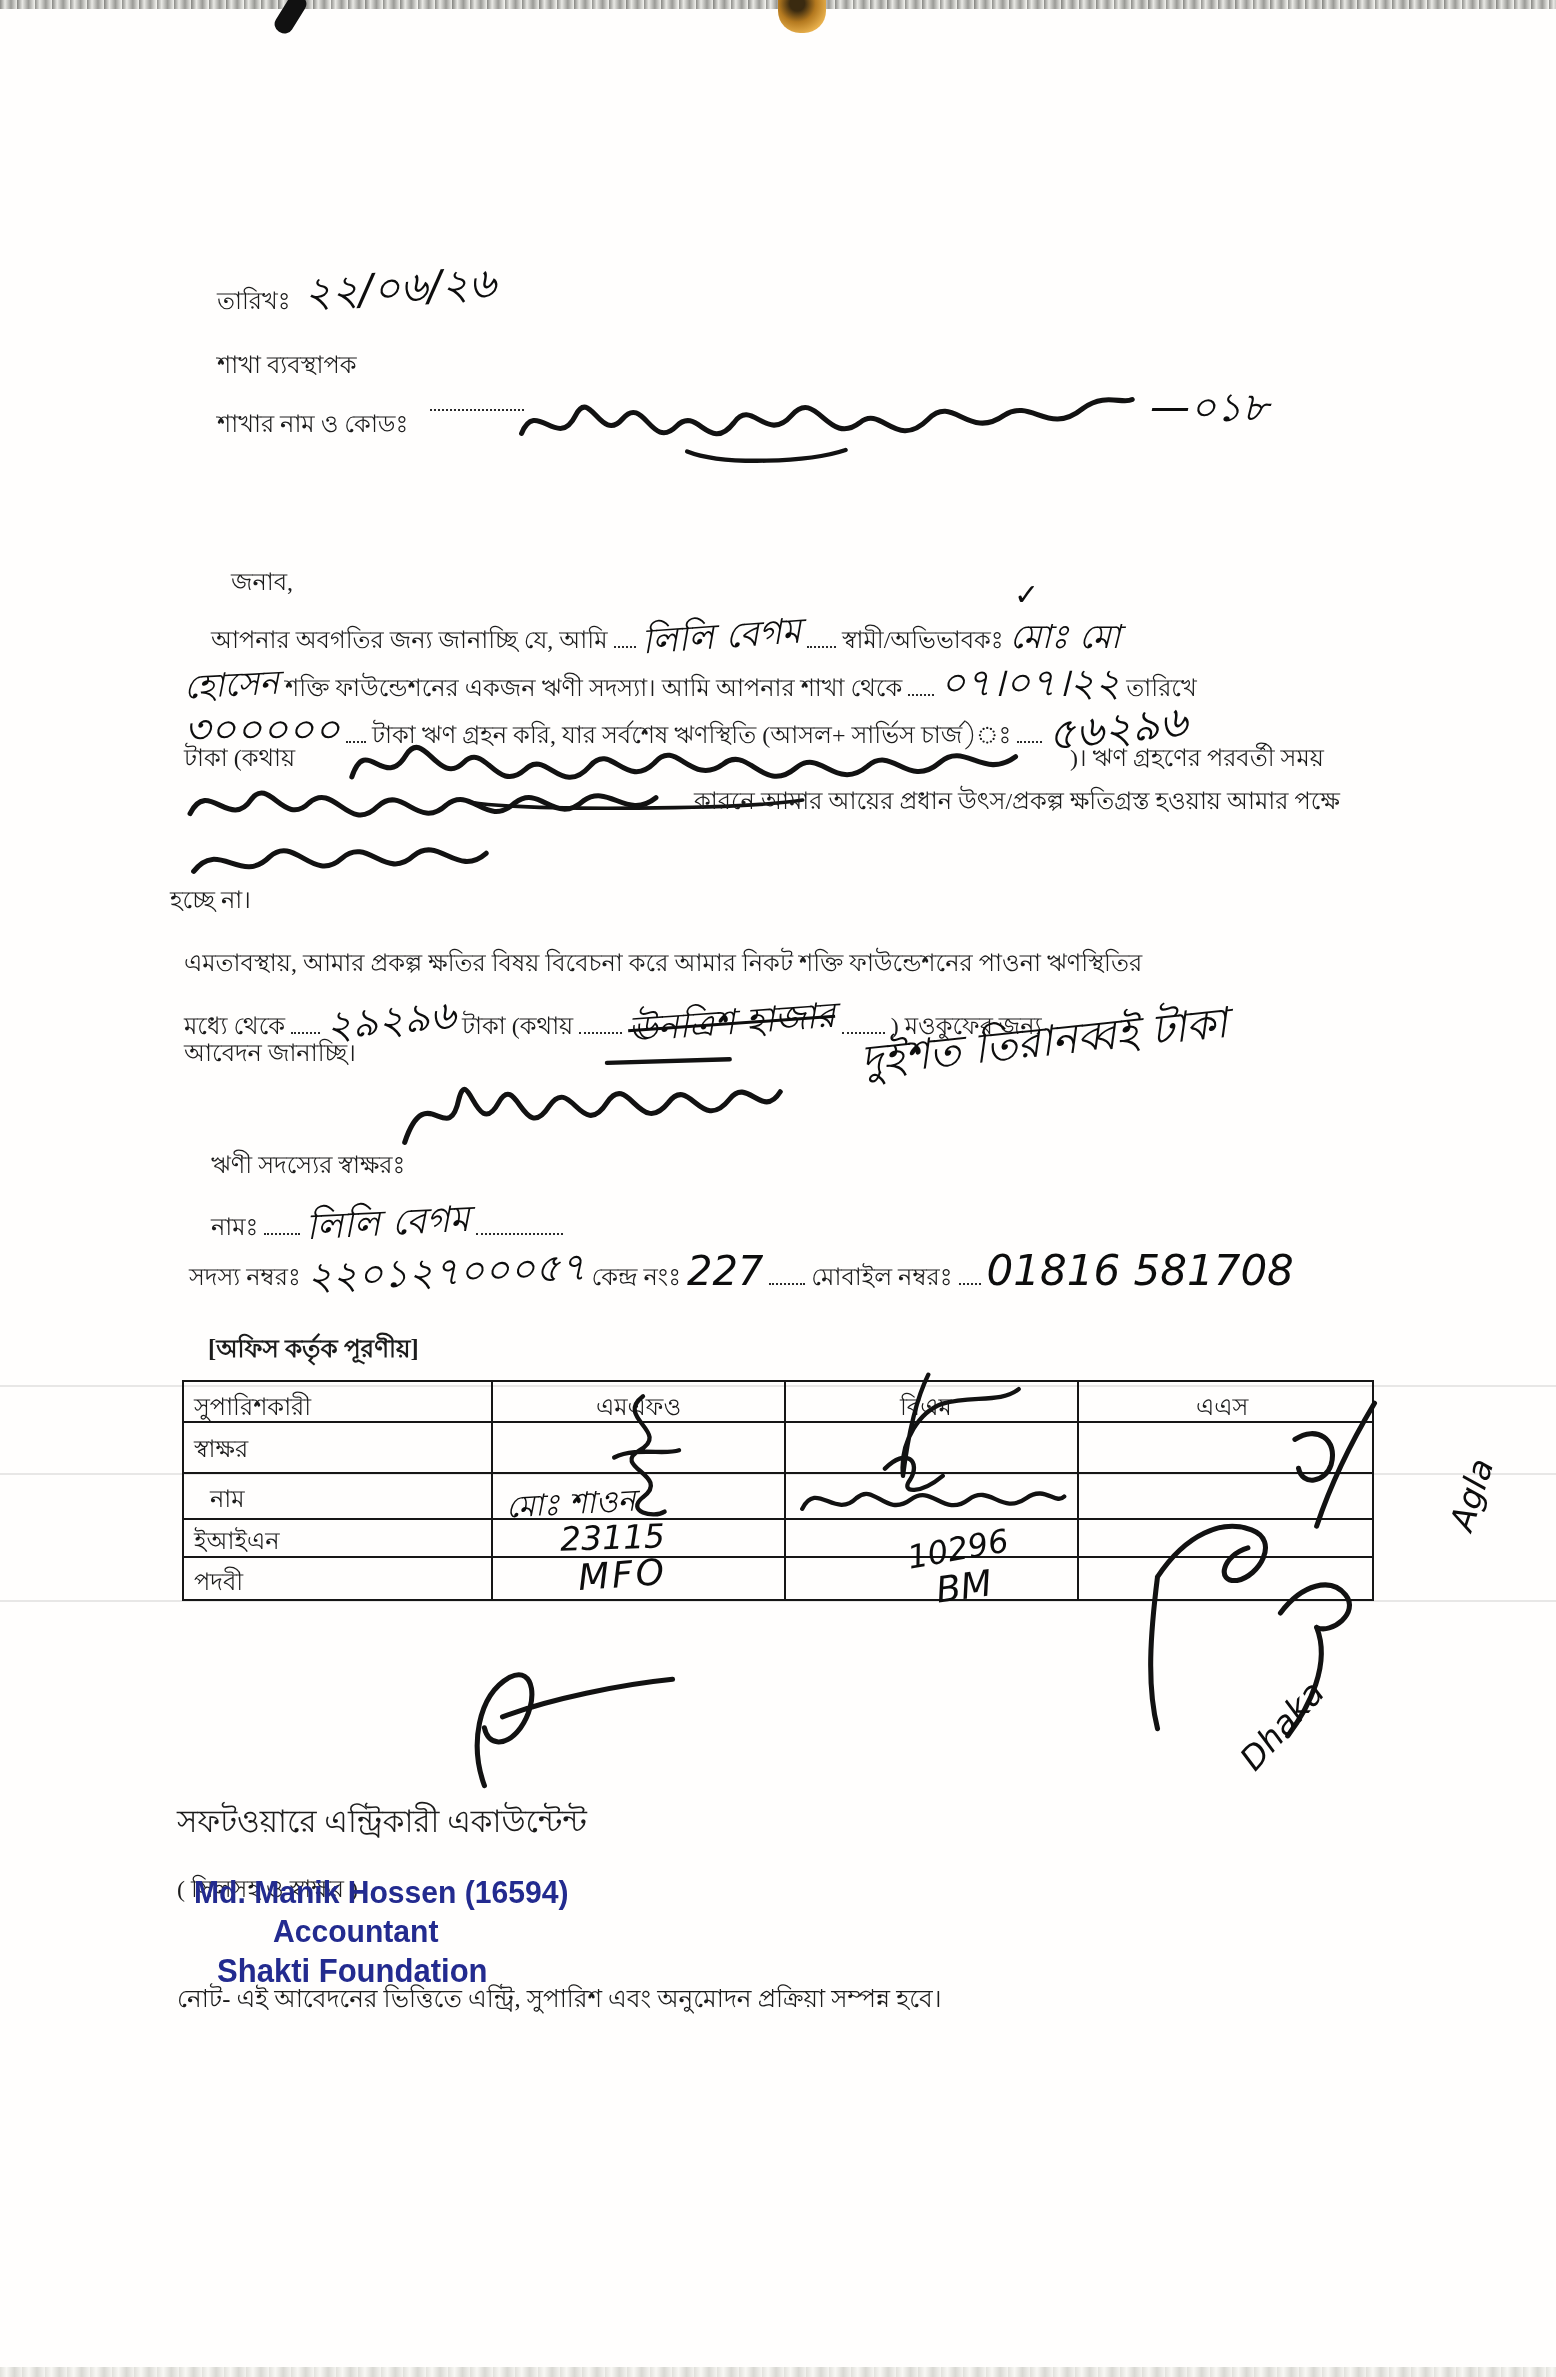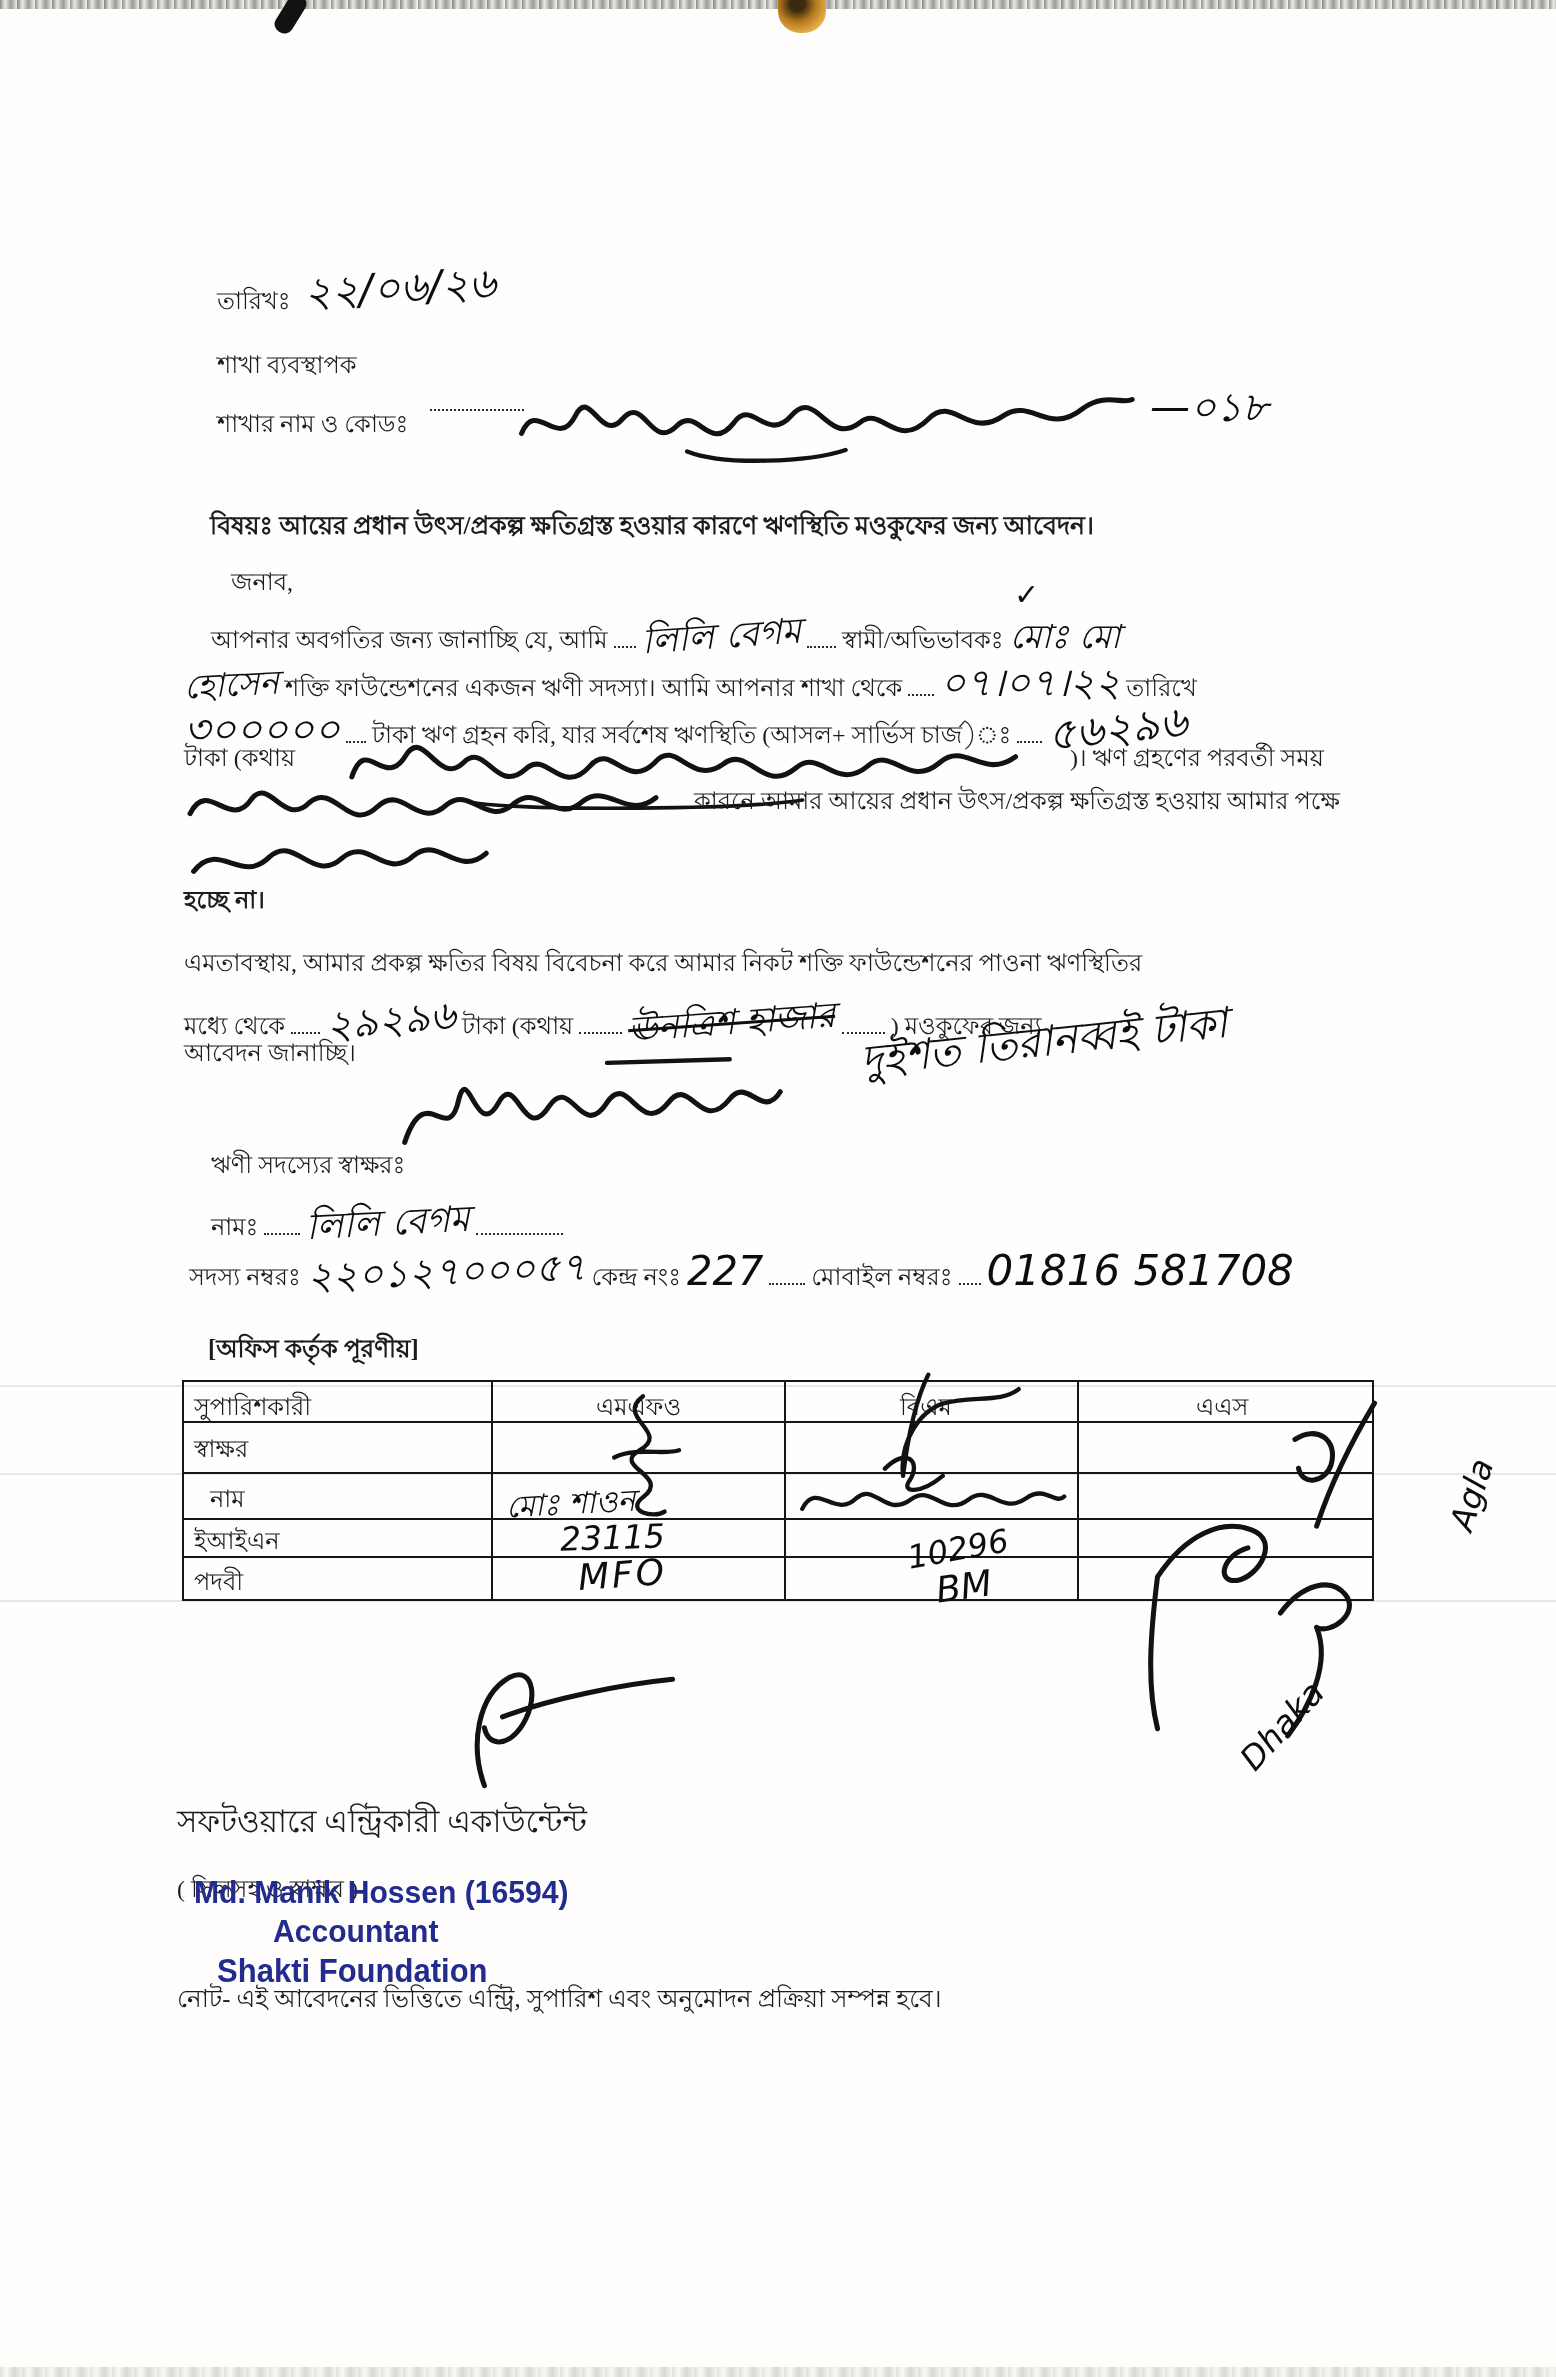--- a/index.html
+++ b/index.html
@@ -44,21 +44,20 @@
 
   <div class="abs print" style="left:217px;top:346px;">শাখা ব্যবস্থাপক</div>
   <div class="abs print" style="left:217px;top:405px;">শাখার নাম ও কোডঃ</div>
   <span class="abs dotline" style="left:430px;top:409px;width:94px;"></span>
   <svg class="abs" style="left:506px;top:365px;" width="636" height="108" viewBox="0 0 880 150">
     <path class="scrawl" stroke-width="7" d="M20,95 C40,45 70,120 95,70 C115,30 130,110 160,75 C190,40 200,120 235,85 C265,55 280,125 315,80 C340,45 360,110 395,70 C430,30 445,115 490,80 C520,55 540,120 585,75 C620,40 640,105 690,70 C730,45 750,100 800,60 C830,38 855,55 868,48"></path>
     <path class="scrawl" stroke-width="6" d="M250,120 C300,140 420,135 470,118"></path>
   </svg>
   <div class="abs hw" style="left:1150px;top:376px;font-size:40px;">—০১৮</div>
 
-  <div class="abs print bold" style="left:210px;top:506px;font-size:25px;">বিষয়ঃ আয়ের প্রধান উৎস/প্রকল্প ক্ষতিগ্রস্ত হওয়ার কারণে ঋণস্থিতি মওকুফের জন্য আবেদন।</div>
   <div class="abs print" style="left:211px;top:563px;margin-left:20px;">জনাব,</div>
 
   <div class="abs print" style="left:211px;top:609px;">
     <span>আপনার অবগতির জন্য জানাচ্ছি যে, আমি</span>
     <span class="dotline" style="width:22px;"></span>
     <span class="hw" style="font-size:35px;display:inline-block;transform:rotate(-4deg);">লিলি বেগম</span>
     <span class="dotline" style="width:29px;"></span>
     <span>স্বামী/অভিভাবকঃ</span>
     <span class="hw" style="font-size:33px;">মোঃ  মো</span>
   </div>
@@ -83,21 +82,21 @@
   <svg class="abs" style="left:340px;top:712px;" width="709" height="101" viewBox="0 0 980 140">
     <path class="scrawl" stroke-width="7" d="M15,90 C35,30 60,110 90,60 C115,20 135,105 170,70 C200,40 215,115 255,80 C285,50 305,120 345,75 C375,40 395,110 435,70 C465,35 485,105 530,72 C565,45 585,115 630,78 C665,48 685,112 730,75 C765,45 785,108 830,70 C865,40 890,95 935,62"></path>
     <path class="scrawl" stroke-width="5" d="M180,125 C260,138 560,135 640,122"></path>
   </svg>
   <div class="abs print" style="left:1070px;top:739px;">)। ঋণ গ্রহণের পরবর্তী সময়</div>
   <svg class="abs" style="left:179px;top:763px;" width="506" height="130" viewBox="0 0 700 180">
     <path class="scrawl" stroke-width="7" d="M15,70 C40,20 70,95 100,50 C125,18 145,90 180,55 C215,25 235,100 275,60 C310,28 330,95 370,58 C405,30 425,92 465,55 C500,28 520,88 560,52 C595,28 620,80 660,48"></path>
     <path class="scrawl" stroke-width="7" d="M20,150 C55,105 85,170 125,130 C160,98 185,168 225,132 C262,100 285,165 325,128 C360,100 385,160 425,125"></path>
   </svg>
   <div class="abs print" style="left:694px;top:782px;">কারনে আমার আয়ের প্রধান উৎস/প্রকল্প ক্ষতিগ্রস্ত হওয়ায় আমার পক্ষে</div>
-  <div class="abs print" style="left:184px;top:881px;font-weight:bold;">হচ্ছে না।</div>
+  <div class="abs print" style="left:170px;top:881px;">হচ্ছে না।</div>
 
   <div class="abs print" style="left:184px;top:944px;">এমতাবস্থায়, আমার প্রকল্প ক্ষতির বিষয় বিবেচনা করে আমার নিকট শক্তি ফাউন্ডেশনের পাওনা ঋণস্থিতির</div>
   <div class="abs print" style="left:184px;top:989px;">
     <span>মধ্যে থেকে</span>
     <span class="dotline" style="width:29px;"></span>
     <span class="hw" style="font-size:40px;display:inline-block;transform:rotate(-5deg);">২৯২৯৬</span>
     <span>টাকা (কথায়</span>
     <span class="dotline" style="width:43px;"></span>
     <span class="hw" style="font-size:35px;display:inline-block;transform:rotate(-4deg);text-decoration:line-through;">ঊনত্রিশ হাজার</span>
     <span class="dotline" style="width:43px;"></span>

